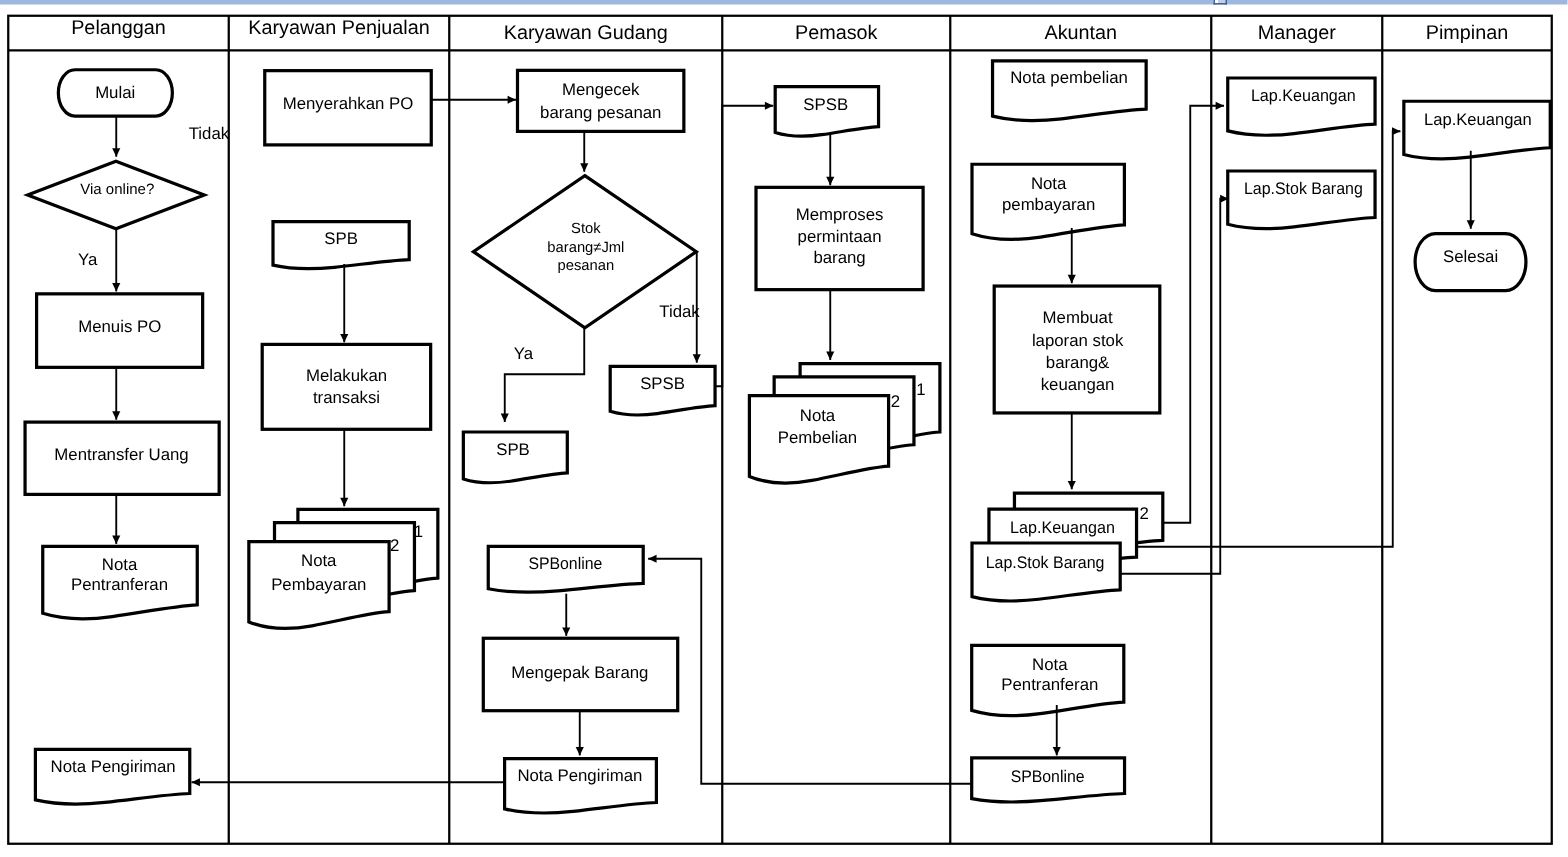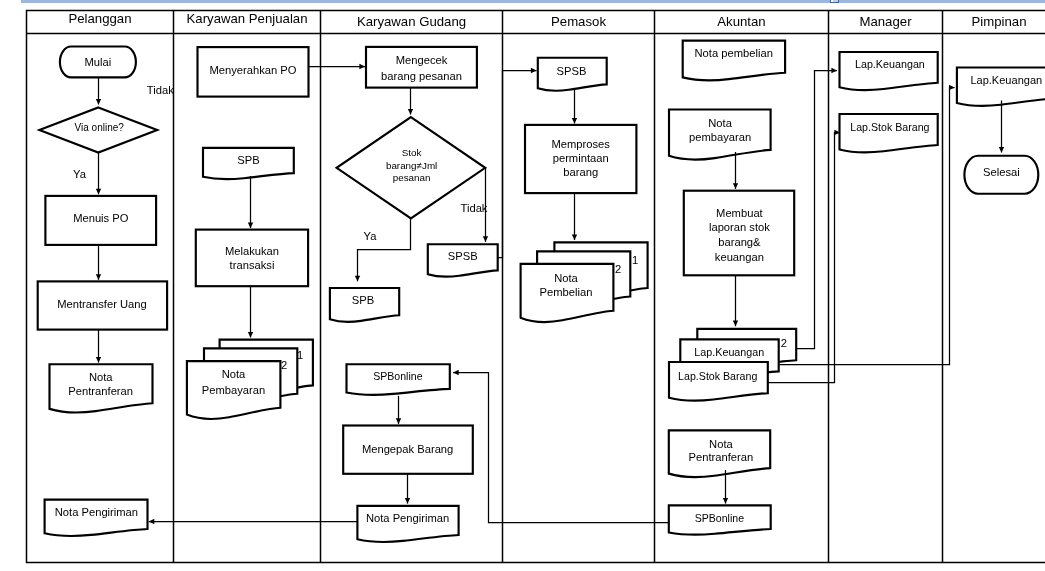--- a/index.html
+++ b/index.html
@@ -1,18 +1,18 @@
 <!DOCTYPE html>
 <html><head>
 <meta charset="utf-8">
 <title>Flowchart</title>
 <style>
   html,body{margin:0;padding:0;background:#ffffff;}
   body{width:1045px;height:571px;overflow:hidden;font-family:"Liberation Sans",sans-serif;}
-  #app{position:relative;width:830px;height:571px;margin-left:21px;}
+  #app{position:relative;width:830px;height:571px;}
   #topbar{position:absolute;left:0;top:0;width:1045px;height:2.9px;background:#9db7de;}
   #topchip{position:absolute;left:808.9px;top:-3px;width:9.2px;height:5.8px;background:#c3cfe2;border:1px solid #3f639f;border-top:none;box-sizing:border-box;}
   #topchip::before{content:"";position:absolute;left:0.6px;top:0;width:1.6px;height:100%;background:#ffffff;}
   svg{position:absolute;left:0;top:0;}
   text{font-family:"Liberation Sans",sans-serif;fill:#000;}
 </style>
 </head>
 <body>
 
 <div id="app">

